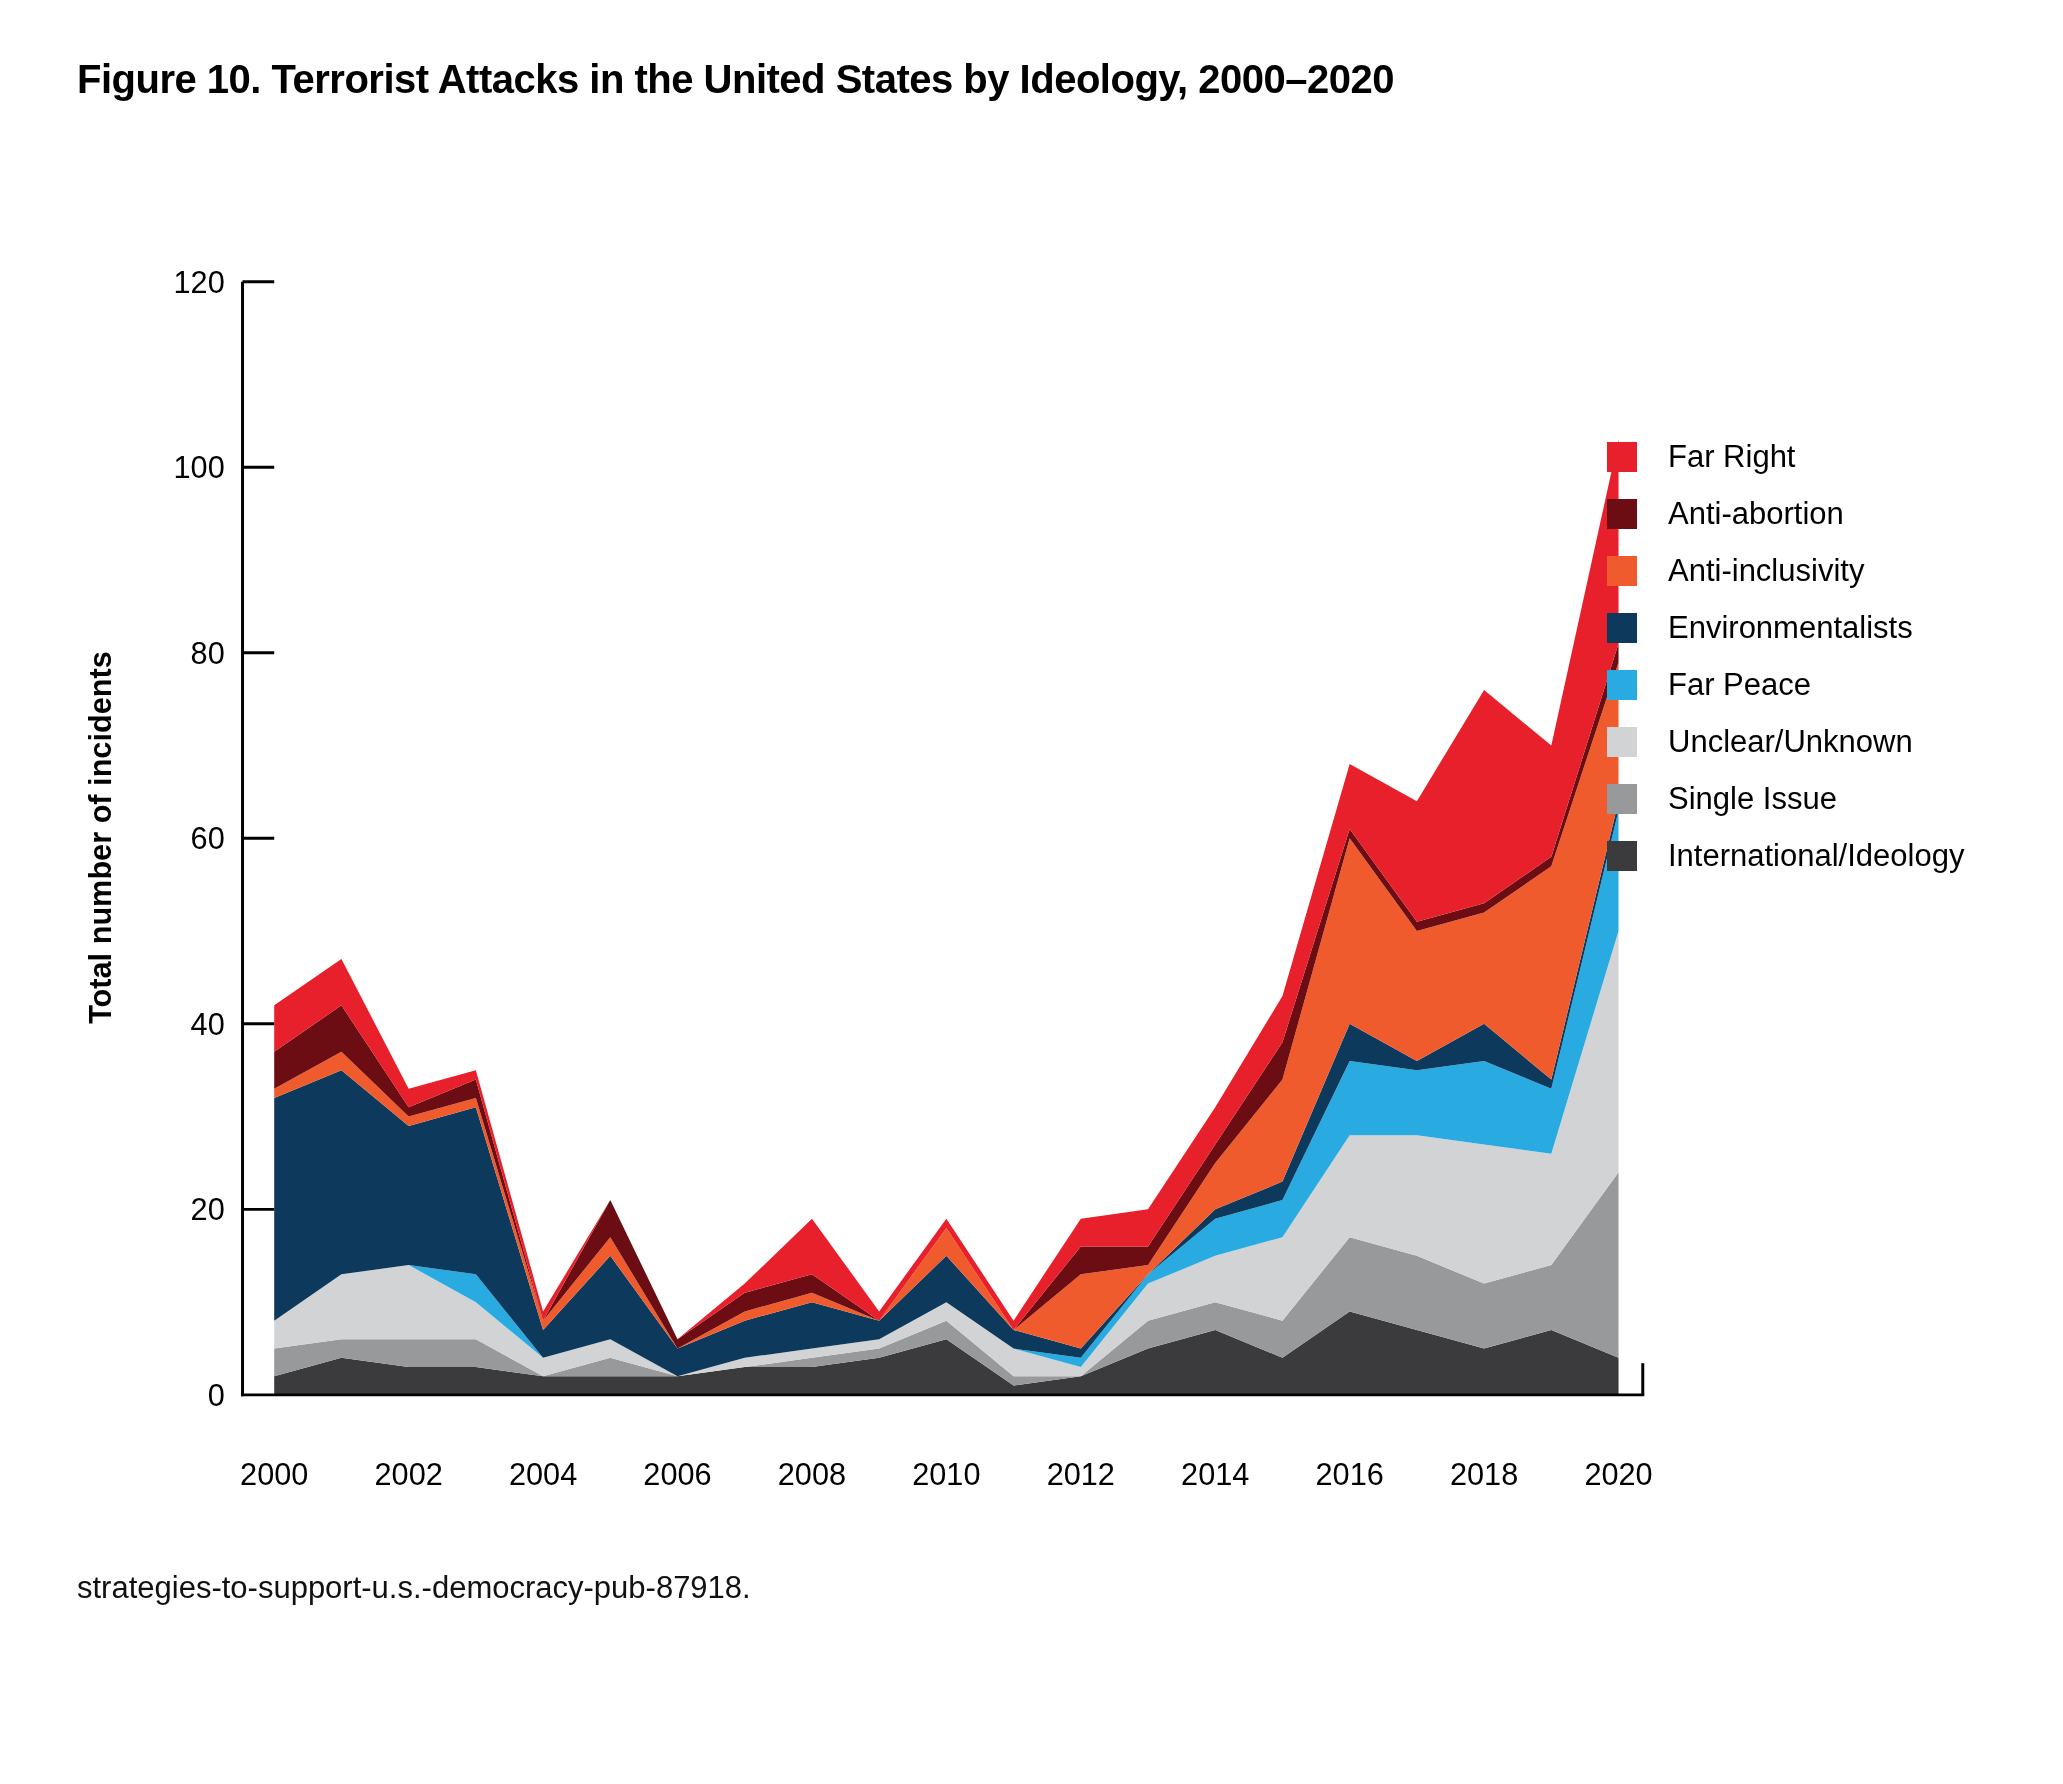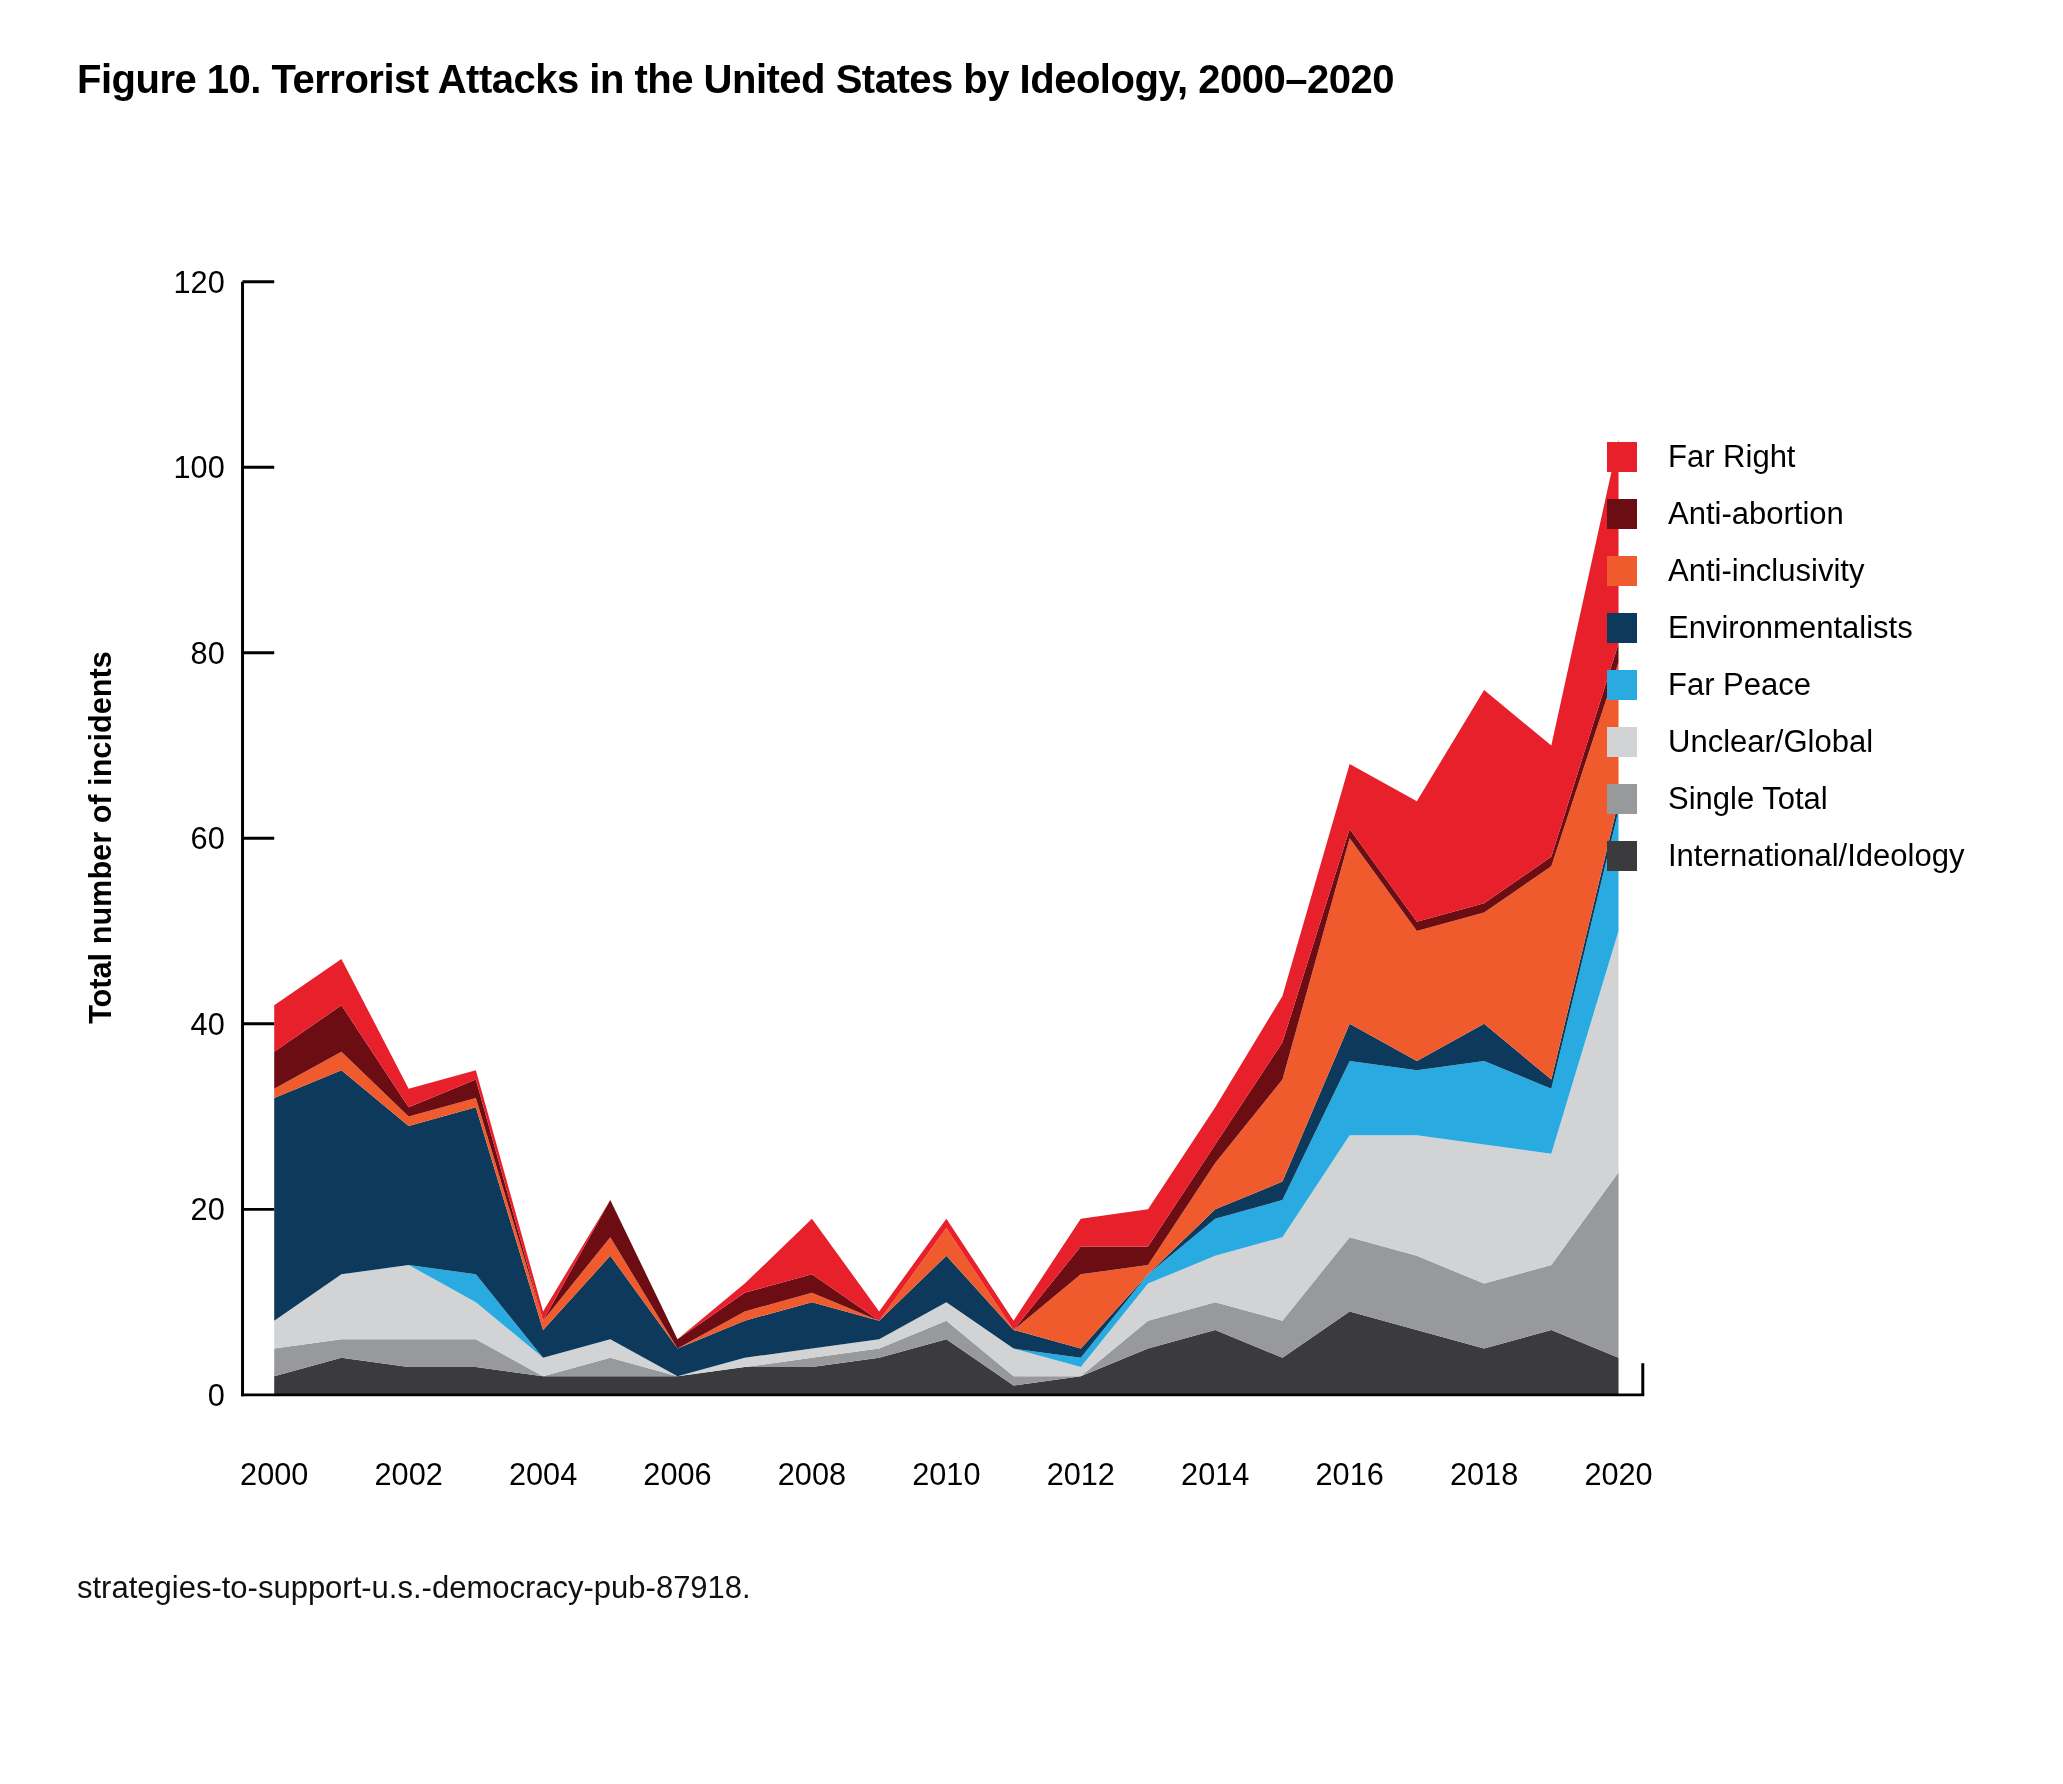--- a/index.html
+++ b/index.html
@@ -77,25 +77,25 @@
       <div class="legend-row">
         <span class="legend-swatch" style="background: rgb(13, 58, 92);"></span>
         <span class="legend-label">Environmentalists</span>
       </div>
       <div class="legend-row">
         <span class="legend-swatch" style="background: rgb(41, 171, 226);"></span>
         <span class="legend-label">Far Peace</span>
       </div>
       <div class="legend-row">
         <span class="legend-swatch" style="background: rgb(210, 211, 212);"></span>
-        <span class="legend-label">Unclear/Global</span>
+        <span class="legend-label">Unclear/Unknown</span>
       </div>
       <div class="legend-row">
         <span class="legend-swatch" style="background: rgb(152, 153, 155);"></span>
-        <span class="legend-label">Single Total</span>
+        <span class="legend-label">Single Issue</span>
       </div>
       <div class="legend-row">
         <span class="legend-swatch" style="background: rgb(59, 59, 61);"></span>
         <span class="legend-label">International/Ideology</span>
       </div>
     </div>
 
   <div id="source">
     <div>strategies-to-support-u.s.-democracy-pub-87918.</div>
   </div>

